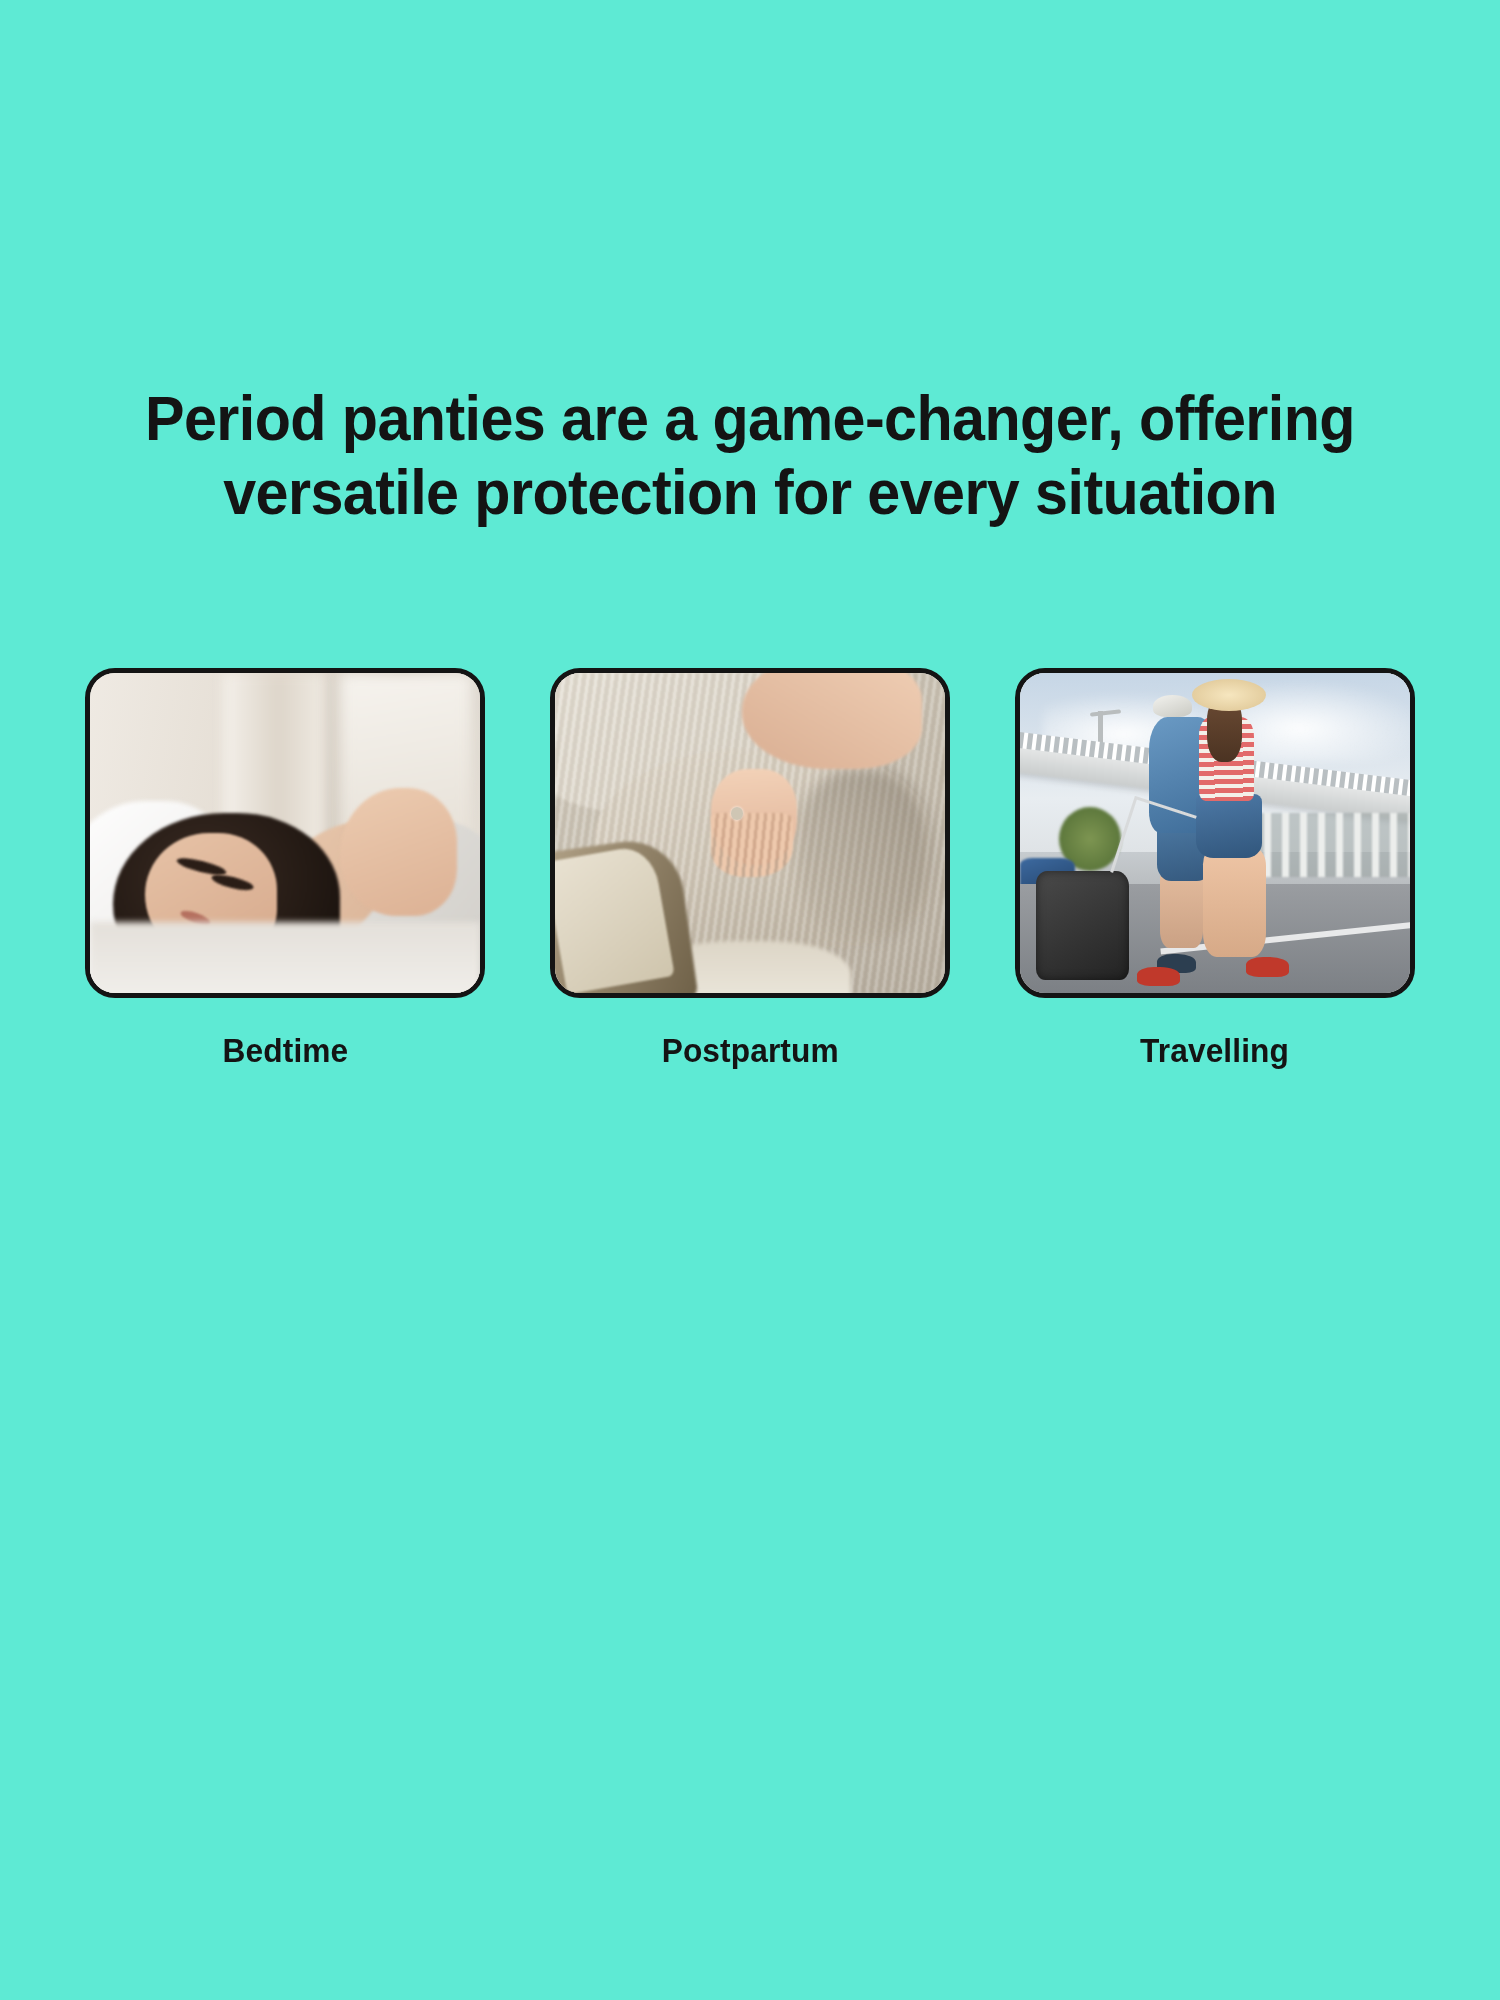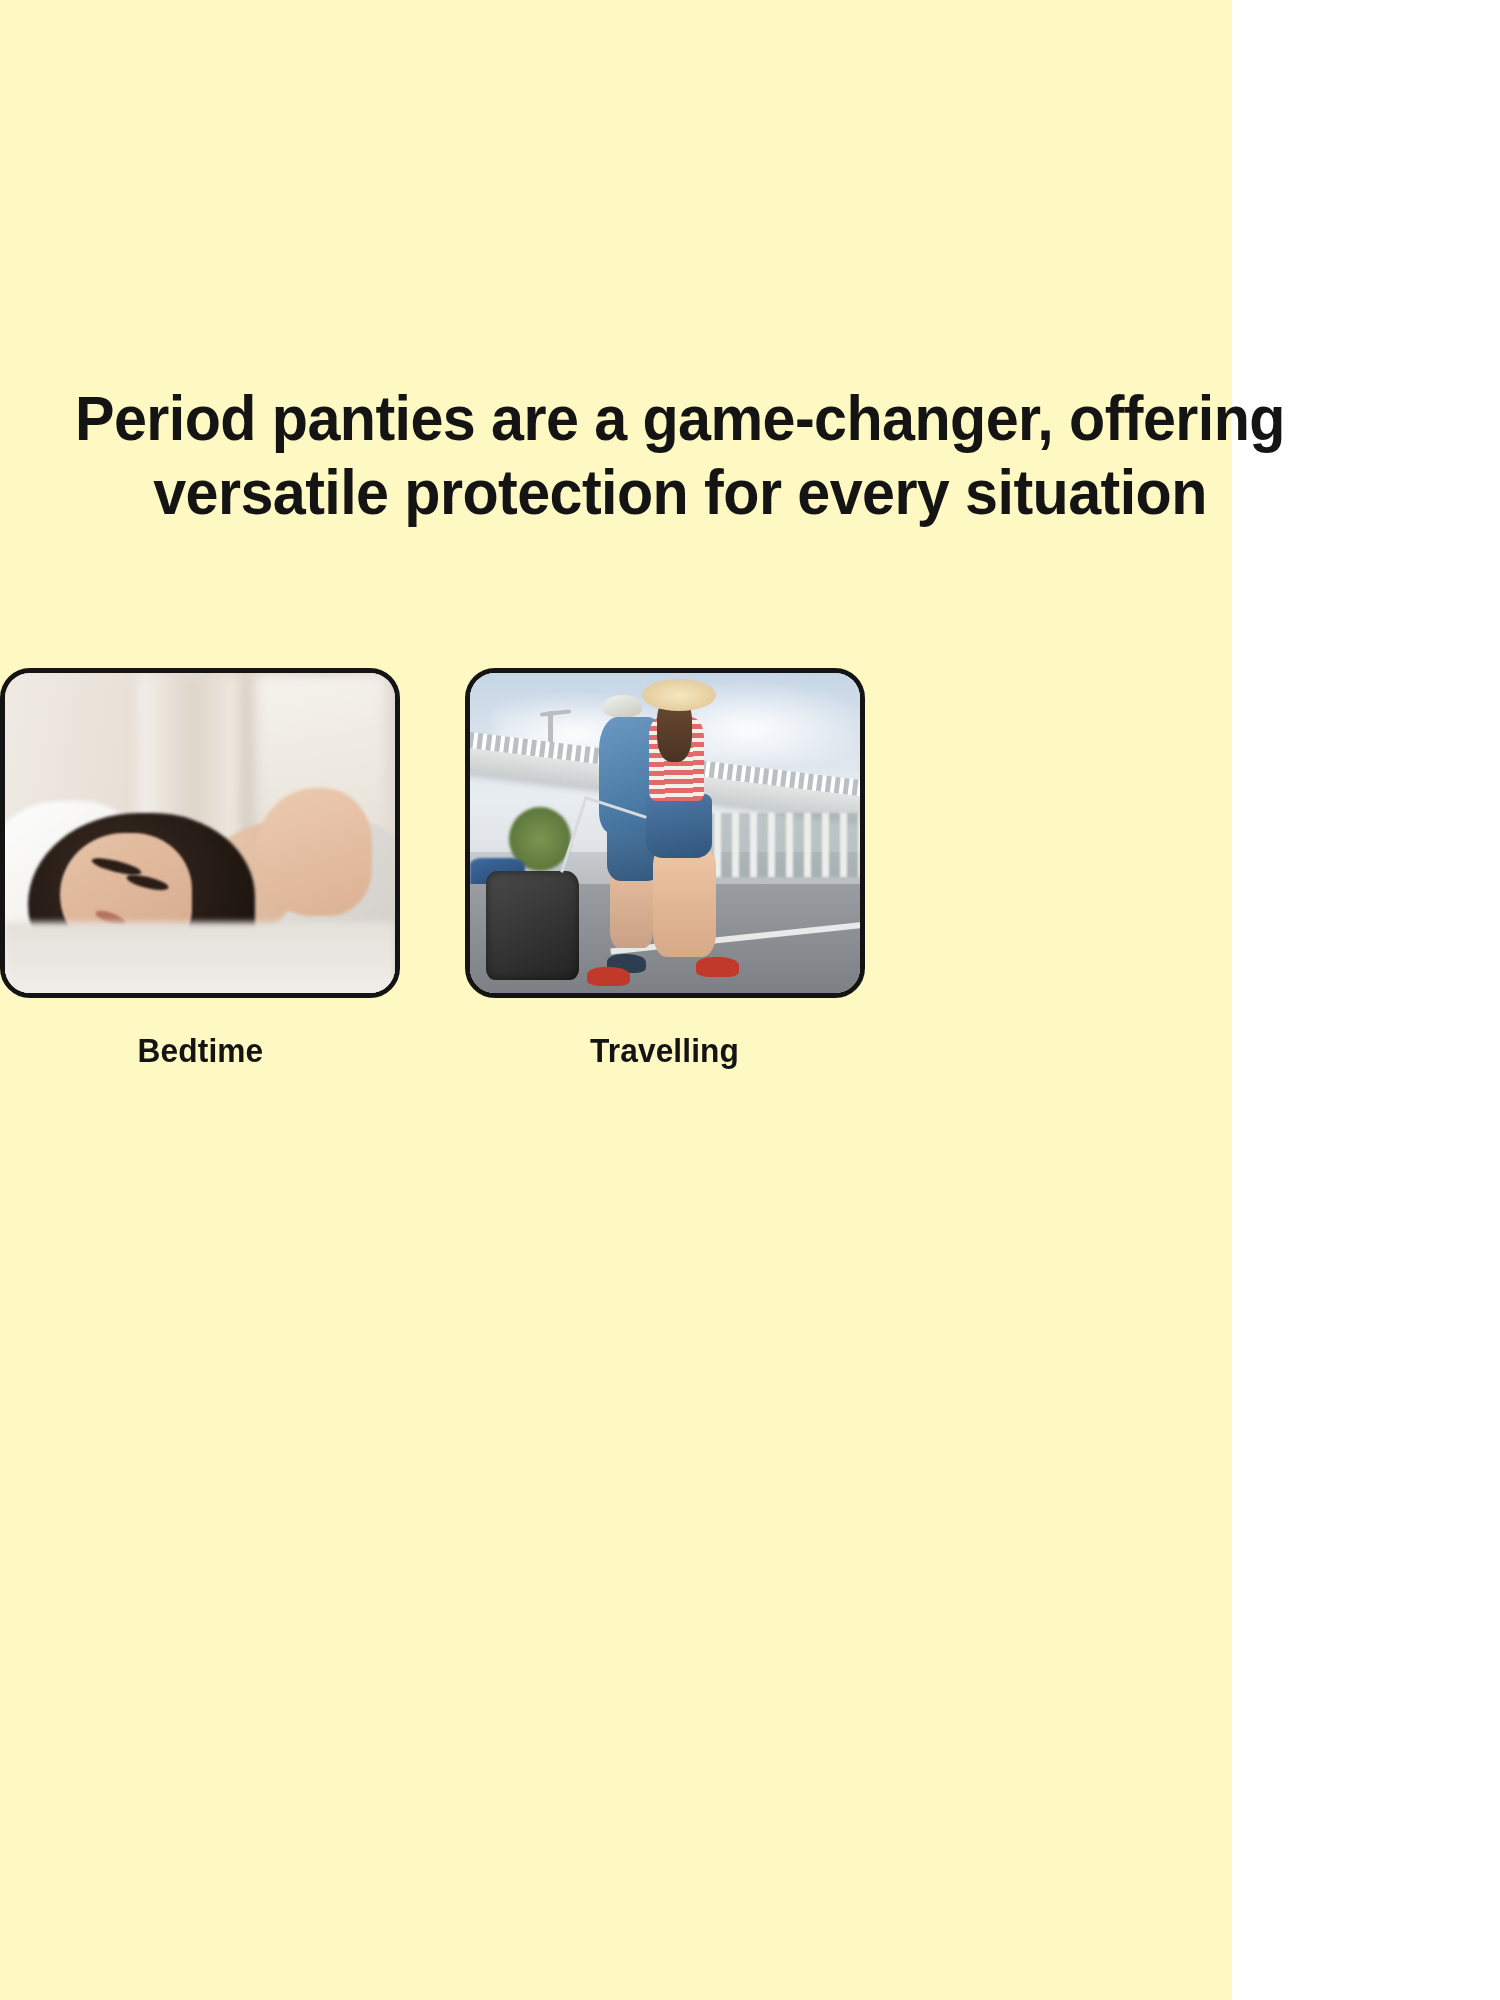--- a/index.html
+++ b/index.html
@@ -10,26 +10,27 @@
   body {
     width: 1500px;
     height: 2000px;
     font-family: "Liberation Sans", sans-serif;
     color: #111111;
     overflow: hidden;
     position: relative;
   }
 
   .page {
-    width: 1232px;
+    width: 1500px;
     height: 2000px;
     box-sizing: border-box;
     display: flex;
     flex-direction: column;
-    background: #fef9c3;
+    align-items: center;
+    background: #5eead4;
   }
 
   
   .headline {
     margin-top: 382px;
     width: 1360px;
     text-align: center;
     font-family: "Liberation Sans Narrow", "Liberation Sans", sans-serif;
     font-weight: 700;
     font-size: 63px;
@@ -578,20 +579,38 @@
           <div class="lips"></div>
           <div class="sheet"></div>
         </div>
       </div>
       <div class="caption">Bedtime</div>
     </div>
 
 
 
 
+    <div class="card">
+      <div class="thumb">
+        <div class="scene s-post">
+          <div class="topcloth"></div>
+          <div class="bellyform"></div>
+          <div class="ribs"></div>
+          <div class="shadowR"></div>
+          <div class="parm"></div>
+          <div class="phand"></div>
+          <div class="pfingers"></div>
+          <div class="pring"></div>
+          <div class="bottomwhite"></div>
+          <div class="book"></div>
+          <div class="bookpage"></div>
+        </div>
+      </div>
+      <div class="caption">Postpartum</div>
+    </div>
 
     <div class="card">
       <div class="thumb">
         <div class="scene s-trav">
           <div class="sky"></div>
           <div class="cloud"></div>
           <div class="cloud cloud2"></div>
           <div class="lamparm"></div>
           <div class="lamp"></div>
           <div class="bridge"></div>

